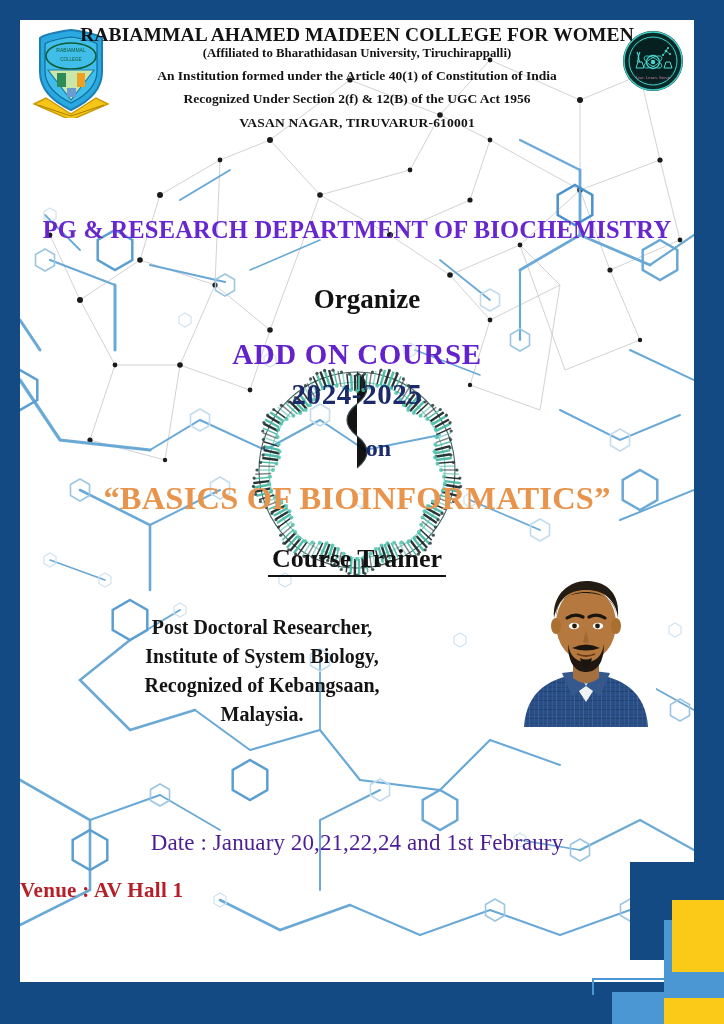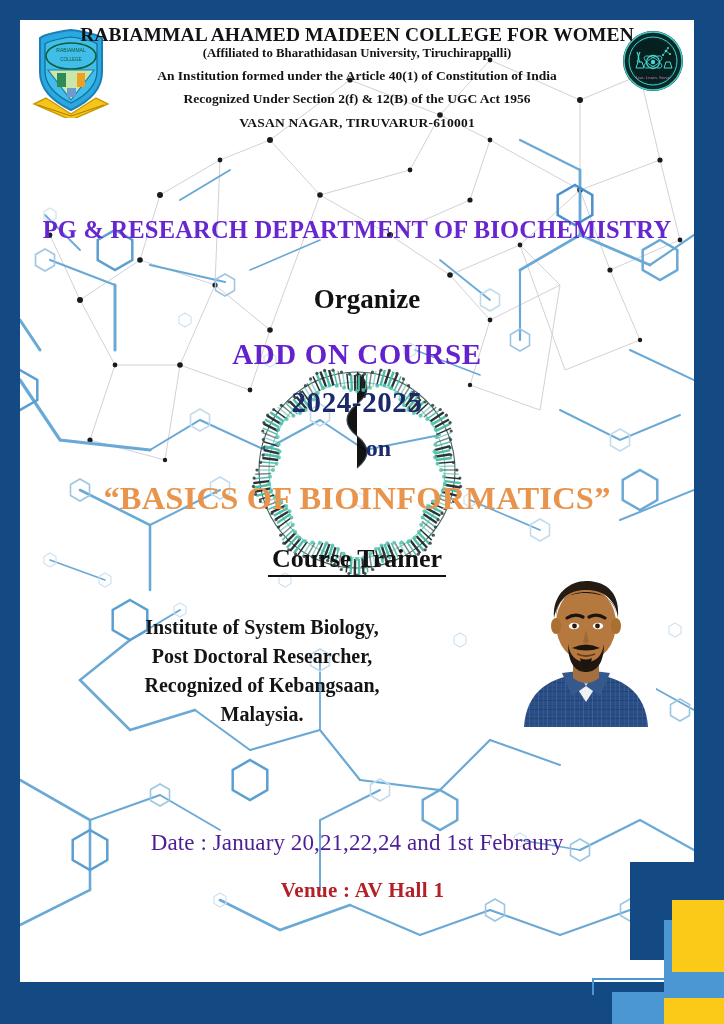--- a/index.html
+++ b/index.html
@@ -52,21 +52,21 @@
   .organize {
     position:absolute; left:0; right:0; top:264px; text-align:center;
     font-size:27px; font-weight:bold; color:#121212;padding-left:20px;
   }
   .addon {
     position:absolute; left:0; right:0; top:318px; text-align:center;
     font-size:29px; font-weight:bold; color:#6422cd; letter-spacing:.6px;
   }
   .years {
     position:absolute; left:0; right:0; top:358px; text-align:center;
-    font-size:29px; font-weight:bold; color:#1b2a6b; letter-spacing:.6px;margin-top:8px;
+    font-size:29px; font-weight:bold; color:#1b2a6b; letter-spacing:.6px;
   }
   .on-word {
     position:absolute; left:0; right:0; top:415px; text-align:center;
     font-size:24px; font-weight:bold; color:#1b2a6b;margin-left:43px;
   }
   .course-title {
     position:absolute; left:0; right:0; top:460px; text-align:center;
     font-size:32.5px; font-weight:bold; color:#e8944c; letter-spacing:.2px;
     white-space:nowrap;
   }
@@ -90,22 +90,22 @@
     overflow:hidden;
   }
   .photo svg { width:100%; height:100%; }
 
   .date-line {
     position:absolute; left:0; right:0; top:810px; text-align:center;
     font-size:23px; font-weight:normal; color:#4c1d95; letter-spacing:.1px;
     white-space:nowrap;
   }
   .venue-line {
-    position:absolute; left:0; right:0; top:858px; text-align:center;
-    font-size:21px; font-weight:bold; color:#b51f27; letter-spacing:.3px;padding-left:11px;
+    position:absolute; left:0; right:0; top:858px; 
+    font-size:21px; font-weight:bold; color:#b51f27; letter-spacing:.3px;
   }
 
   
   .deco { position:absolute; pointer-events:none; }
   .deco-navy   { background:#134a84; }
   .deco-blue   { background:#4a97d4; }
   .deco-yellow { background:#fbc918; }
   .deco-outline{ border:2.5px solid #4a97d4; background:transparent; }
 </style>
 </head>
@@ -710,22 +710,22 @@
 
             <path d="M61 102 q9 4 18 0" stroke="#6b3b18" stroke-width="1.8" fill="none"></path>
 
             <path d="M52 92 C52 112 60 120 70 120 C80 120 88 112 88 92 C86 104 80 110 70 110 C60 110 54 104 52 92 Z" fill="#1f1710"></path>
             <path d="M64 106 q6 3 12 0 q-2 10 -6 11 q-4 -1 -6 -11 Z" fill="#1b1510"></path>
           </g>
         </svg>
       </div>
 
       <div class="trainer-block">
+        <div class="trainer-line">Post Doctoral Researcher,</div>
         <div class="trainer-line">Institute of System Biology,</div>
-        <div class="trainer-line">Post Doctoral Researcher,</div>
         <div class="trainer-line">Recognized of Kebangsaan,</div>
         <div class="trainer-line">Malaysia.</div>
       </div>
 
       <div class="date-line">Date : January 20,21,22,24 and 1st Febraury</div>
       <div class="venue-line">Venue :  AV Hall 1</div>
 
     </div>
   </div>
 

